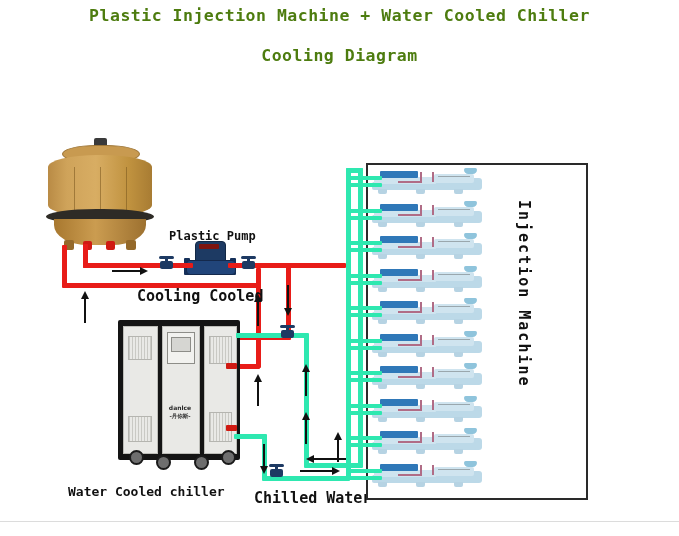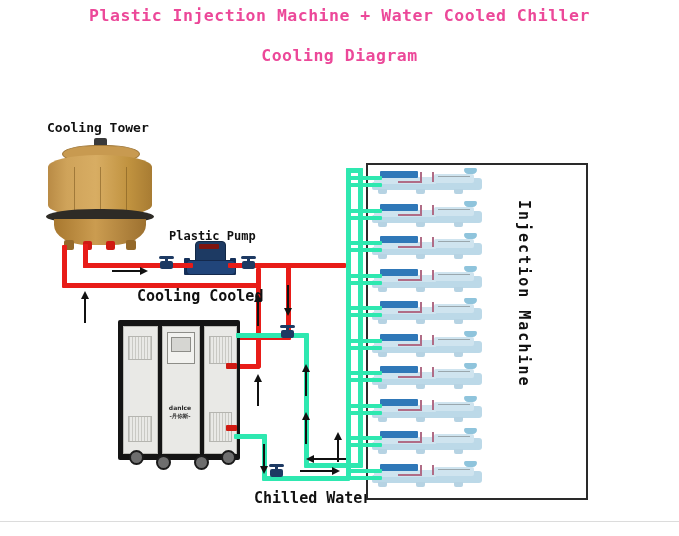--- a/index.html
+++ b/index.html
@@ -1,21 +1,21 @@
 <!DOCTYPE html>
 <html><head>
 <meta charset="utf-8">
 <style>
   html,body{margin:0;padding:0;background:#ffffff;}
   body{width:679px;height:536px;position:relative;overflow:hidden;
        font-family:"DejaVu Sans Mono","Liberation Mono",monospace;}
 
   #stage{position:absolute;left:0;top:0;width:679px;height:536px;background:#fff;}
 
-  .tl{position:absolute;text-align:center;width:100%;color:#ec4899;
+  .tl{position:absolute;text-align:center;width:100%;color:#4d7c0f;
       font-family:"DejaVu Sans Mono","Liberation Mono",monospace;font-weight:700;}
   #title1{top:6px;font-size:16.5px;letter-spacing:.5px;}
   #title2{top:46px;font-size:16.5px;letter-spacing:.5px;}
 
   .lbl{position:absolute;color:#111;font-weight:700;white-space:nowrap;
        font-family:"DejaVu Sans Mono","Liberation Mono",monospace;}
 
   
   #tower{position:absolute;left:40px;top:145px;width:120px;height:110px;}
   .tw-cap{position:absolute;left:22px;top:0;width:76px;height:16px;
@@ -96,21 +96,20 @@
   #footer-rule{position:absolute;left:0;top:521px;width:679px;height:1px;background:#dcdcdc;}
 </style>
 </head>
 <body>
 
 <div id="stage">
 
   <div class="tl" id="title1">Plastic Injection Machine + Water Cooled Chiller</div>
   <div class="tl" id="title2">Cooling Diagram</div>
 
-  <div class="lbl" style="left:47px;top:120px;font-size:13px;">Cooling Tower</div>
 
   <div id="tower">
     <div class="tw-nub"></div>
     <div class="tw-cap"></div>
     <div class="tw-body">
       <div class="tw-rib" style="left:26px;"></div>
       <div class="tw-rib" style="left:52px;"></div>
       <div class="tw-rib" style="left:78px;"></div>
     </div>
     <div class="tw-band"></div>
@@ -184,20 +183,21 @@
     <div class="ch-logo" style="left:44px;top:84px;width:36px;">danlce</div>
     <div class="ch-logo" style="left:44px;top:93px;width:36px;font-size:5.5px;">-丹你斯-</div>
     <div class="ch-port" style="left:108px;top:43px;width:11px;height:6px;"></div>
     <div class="ch-port" style="left:108px;top:105px;width:11px;height:6px;"></div>
     <div class="ch-caster" style="left:11px;top:130px;"></div>
     <div class="ch-caster" style="left:38px;top:135px;"></div>
     <div class="ch-caster" style="left:76px;top:135px;"></div>
     <div class="ch-caster" style="left:103px;top:130px;"></div>
   </div>
 
+  <div class="lbl" style="left:68px;top:484px;font-size:13px;">Water Cooled chiller</div>
 
   <div class="p pt pipe-h" style="left:232px;top:334px;width:0px;"></div>
   <div class="p pt pipe-h" style="left:236px;top:333px;width:72px;"></div>
   <div class="p pt pipe-v" style="left:304px;top:333px;height:134px;"></div>
   <div class="p pt pipe-h" style="left:304px;top:463px;width:58px;"></div>
 
   <div class="p pt pipe-h" style="left:234px;top:434px;width:32px;"></div>
   <div class="p pt pipe-v" style="left:262px;top:434px;height:46px;"></div>
   <div class="p pt pipe-h" style="left:262px;top:476px;width:88px;"></div>
   <div class="p pt pipe-v" style="left:346px;top:168px;height:312px;"></div>

